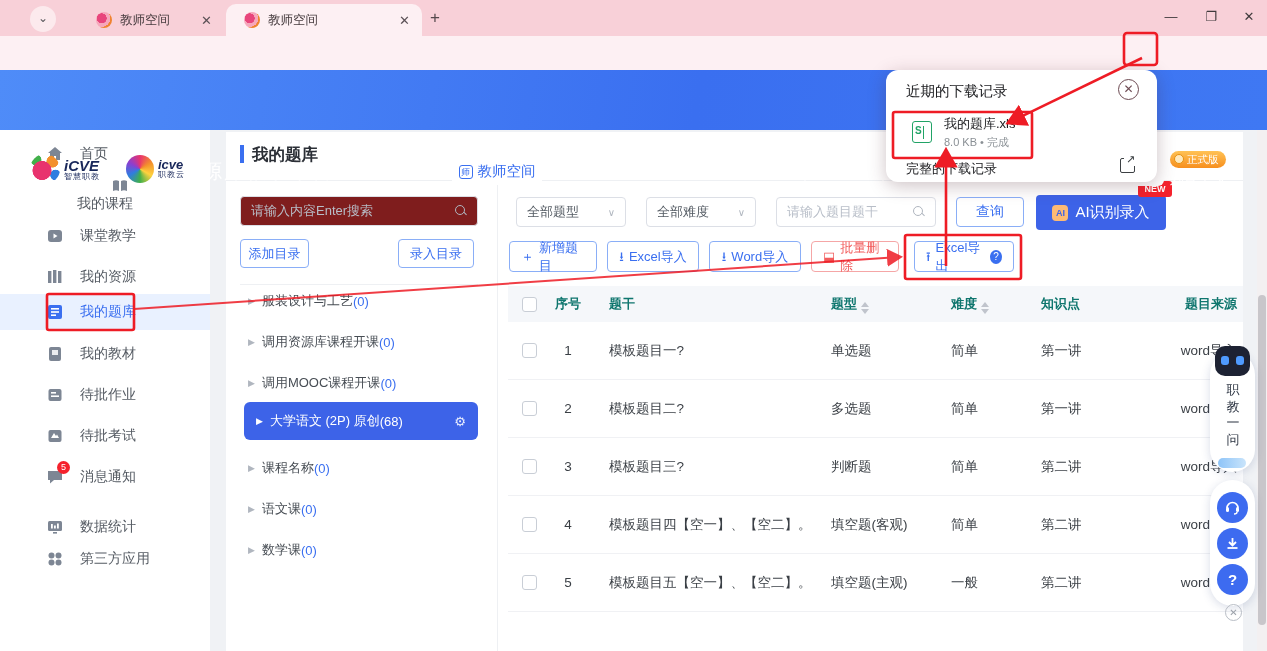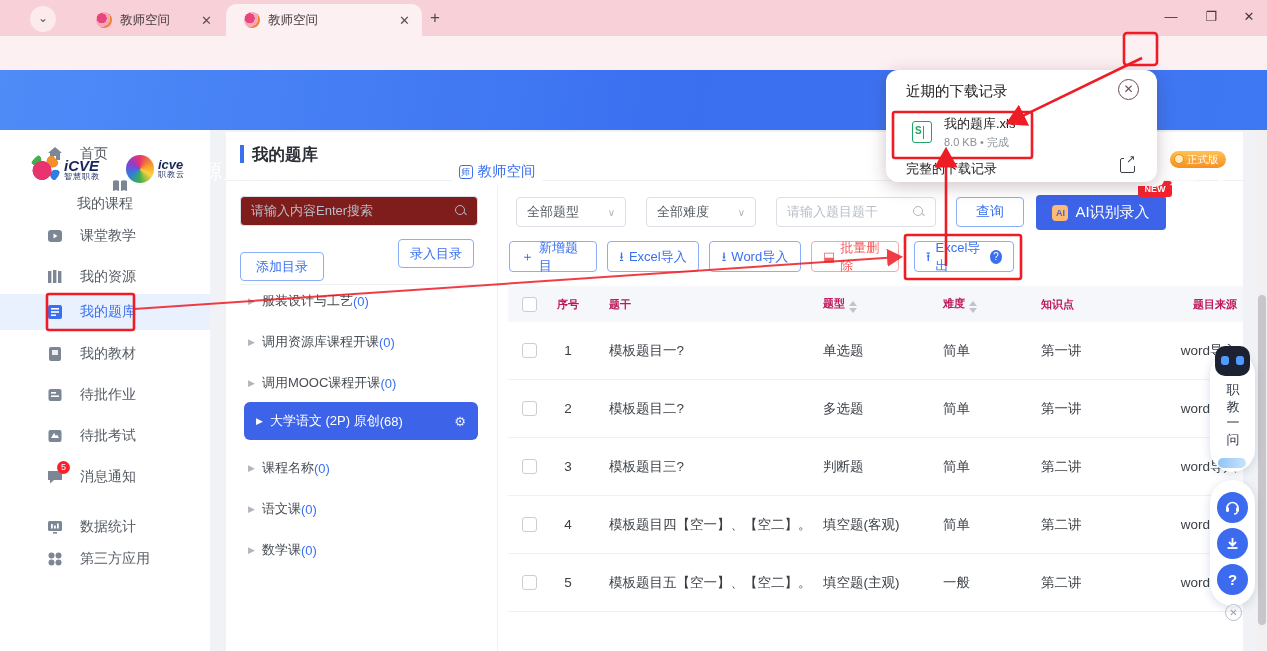--- a/index.html
+++ b/index.html
@@ -76,21 +76,21 @@
 
   
   #tree-search { position:absolute; left:14px; top:64px; width:238px; height:30px; border:1px solid #dcdfe6; border-radius:4px;
     font-size:13px; color:#b8bec8; display:flex; align-items:center; padding:0 10px; background:#7f1d1d; }
   #tree-search .mag { margin-left:auto; }
   .mag { width:12px; height:12px; position:relative; flex:0 0 12px; }
   .mag:before { content:""; position:absolute; left:0; top:0; width:8px; height:8px; border:1.4px solid #b0b6bf; border-radius:50%; }
   .mag:after { content:""; position:absolute; left:8px; top:8px; width:4px; height:1.4px; background:#b0b6bf; transform:rotate(45deg); }
   .obtn { border:1px solid #8aaef7; color:#3a6ff0; background:#fff; border-radius:4px; font-size:13px;
     display:inline-flex; align-items:center; justify-content:center; gap:5px; }
-  #add-dir { position:absolute; left:14px; top:120px; width:84px; height:29px; }
+  #add-dir { position:absolute; left:14px; top:107px; width:69px; height:29px; }
   #enter-dir { position:absolute; left:172px; top:107px; width:76px; height:29px; }
   .titem { position:absolute; left:22px; font-size:13px; color:#474d54; display:flex; align-items:center; }
   .titem .arr { color:#b0b6bf; font-size:9px; margin-right:7px; }
   .titem .cnt { color:#3a6ff0; }
   #tree-selected { position:absolute; left:18px; top:270px; width:234px; height:38px; background:#3d63e8; border-radius:6px;
     color:#fff; font-size:13px; display:flex; align-items:center; padding:0 12px; }
   #tree-selected .arr { color:#fff; font-size:9px; margin-right:7px; }
   #tree-selected .gear { margin-left:auto; font-size:13px; color:#e8edff; }
 
   
@@ -107,29 +107,29 @@
   #new-badge { position:absolute; left:912px; top:49px; width:34px; height:16px; background:#f5222d; border-radius:3px;
     color:#fff; font-size:9px; font-weight:bold; text-align:center; line-height:16px; }
   .act { height:31px; position:absolute; top:109px; padding:0 11px; }
   .act.red { border-color:#f5a6a6; color:#f25c5c; }
   .aic { font-size:13px; line-height:1; }
   .qmark { width:14px; height:14px; border-radius:50%; background:#3a6ff0; color:#fff; font-size:10px; line-height:14px;
     text-align:center; }
 
   
   #thead { position:absolute; left:282px; top:154px; width:735px; height:36px; background:#f5f7fa; display:flex;
-    align-items:center; font-size:11px; font-weight:bold; color:#be185d; }
+    align-items:center; font-size:13px; font-weight:bold; color:#0f766e; }
   .trow { position:absolute; left:282px; width:735px; height:58px; display:flex; align-items:center;
     font-size:13.5px; color:#3a3f45; border-bottom:1px solid #f0f1f4; }
   .cb { width:15px; height:15px; border:1px solid #c9ced6; border-radius:3px; background:#fff; flex:0 0 15px; margin-left:14px; }
   .c-no { flex:0 0 62px; text-align:center; }
   .c-stem { flex:1 1 auto; padding-left:10px; }
   .c-type { flex:0 0 120px; }
   .c-diff { flex:0 0 90px; }
-  .c-know { flex:0 0 110px;margin-left:8px; }
+  .c-know { flex:0 0 110px; }
   .c-src { flex:0 0 92px; text-align:right; padding-right:6px; }
   .sort { display:inline-flex; flex-direction:column; margin-left:4px; vertical-align:1px; }
   .sort i { width:0; height:0; border-left:4px solid transparent; border-right:4px solid transparent; display:block; }
   .sort .up { border-bottom:5px solid #c0c4cc; margin-bottom:2px; }
   .sort .dn { border-top:5px solid #c0c4cc; }
 
   
   #dl-popup { position:absolute; left:886px; top:70px; width:271px; height:112px; background:#fff; border-radius:12px;
     box-shadow:0 4px 18px rgba(80,40,50,.28); z-index:50; }
   #dl-title { position:absolute; left:20px; top:12px; font-size:14.5px; color:#202124; }

